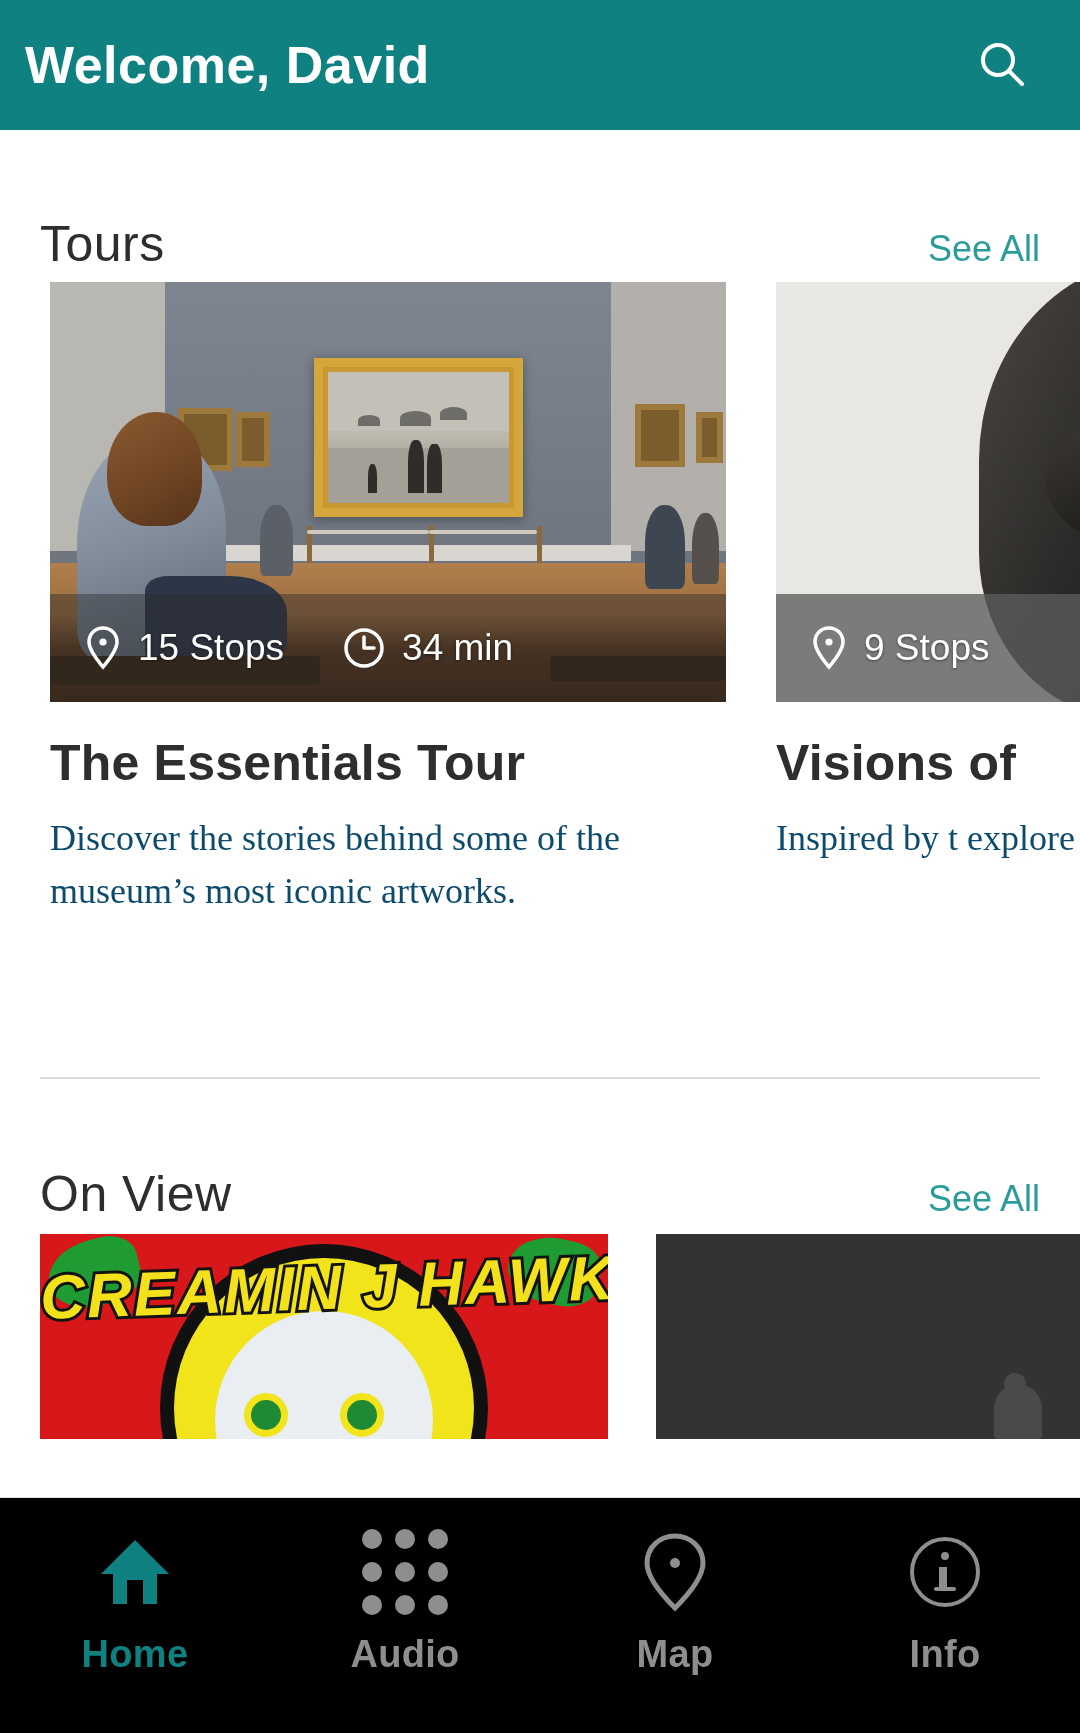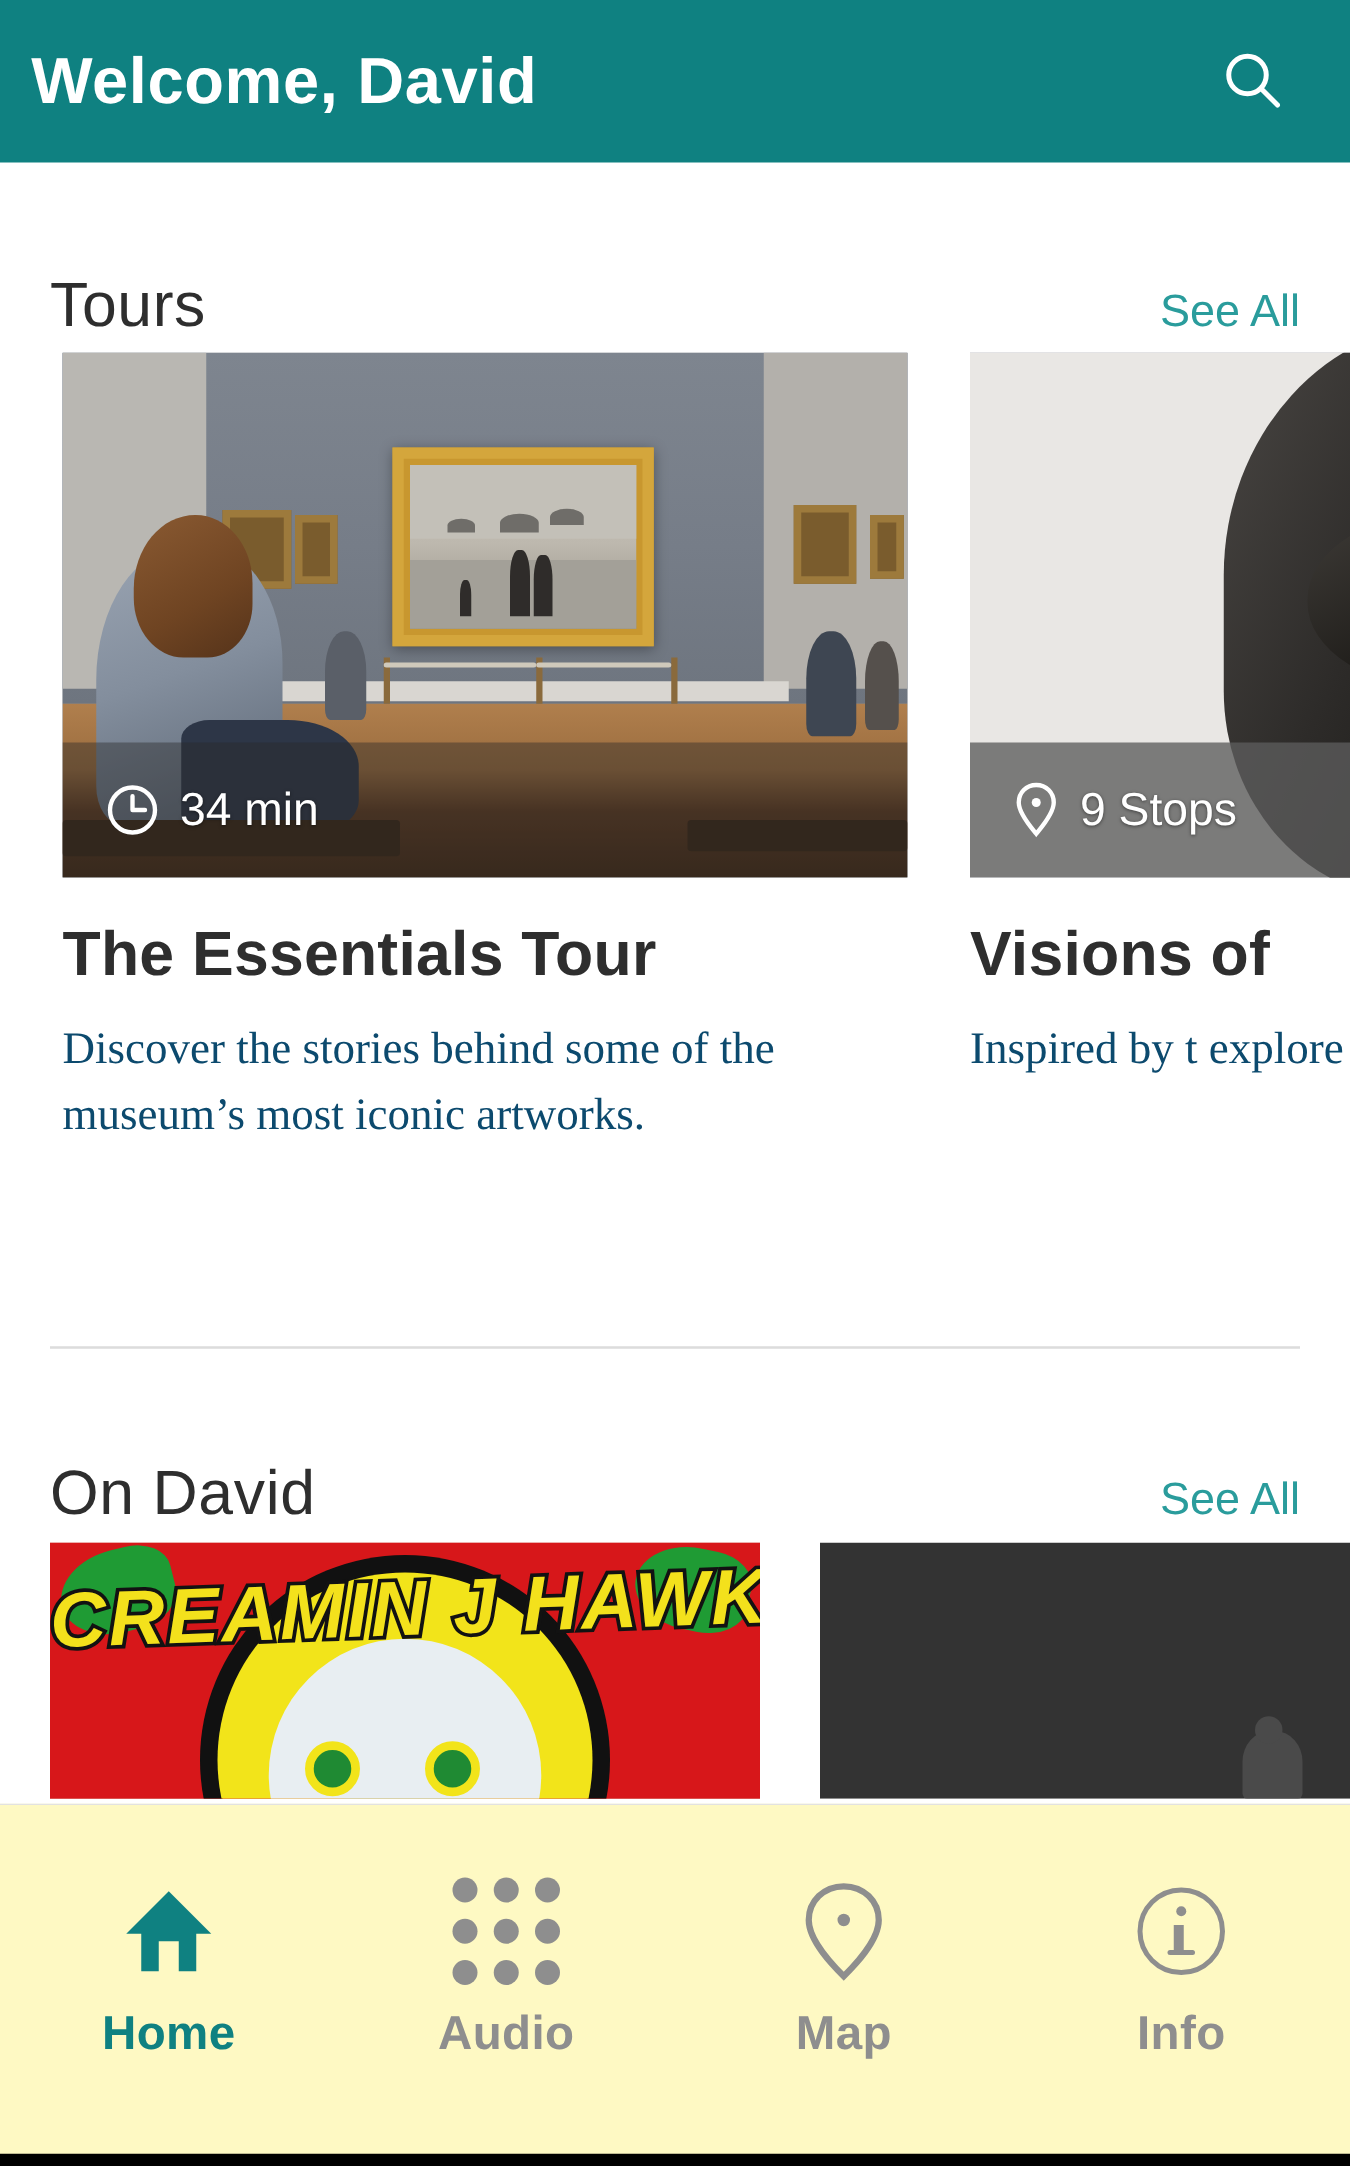--- a/index.html
+++ b/index.html
@@ -219,24 +219,25 @@
     position:absolute; right:38px; bottom:0; width:48px; height:54px;
     background:#4a4a4a; border-radius:45% 45% 8% 8%;
   }
   .art-figure-head {
     position:absolute; right:54px; bottom:44px; width:22px; height:22px;
     border-radius:50%; background:#4a4a4a;
   }
 
   
   #tabbar {
-    position:absolute; left:0; bottom:0; width:1080px; height:290px;
-    background:#fef9c3;
+    position:absolute; left:0; bottom:0; width:1080px; height:236px;
+    background:#000000;
     border-top:1px solid #e2e2e2;
     display:flex;
+    text-decoration:underline;
   }
   .tab {
     flex:1;
     display:flex; flex-direction:column; align-items:center; justify-content:center;
     gap:18px;
     cursor:pointer;
     padding-bottom:26px;
   }
   .tab-icon { height:86px; display:flex; align-items:center; justify-content:center; }
   .tab-label { font-size:38px; font-weight:bold; letter-spacing:0.3px; }
@@ -313,20 +314,27 @@
       <div class="visitor" style="left:88%;bottom:27%;width:6%;height:20%;background:#3e4652;"></div>
       <div class="visitor" style="left:95%;bottom:28%;width:4%;height:17%;background:#55504c;"></div>
 
       <div class="woman-body"></div>
       <div class="woman-hair"></div>
       <div class="woman-legs"></div>
       <div class="bench" style="left:0;bottom:4%;width:40%;height:7%;"></div>
       <div class="bench" style="left:74%;bottom:5%;width:26%;height:6%;"></div>
 
       <div class="thumb-overlay">
+        <div class="meta-item">
+          <svg width="38" height="46" viewBox="0 0 38 46">
+            <path d="M19 3C11 3 5 9 5 17c0 9 10 20 14 25 4-5 14-16 14-25 0-8-6-14-14-14z" fill="none" stroke="#ffffff" stroke-width="3.5"></path>
+            <circle cx="19" cy="17" r="3.6" fill="#ffffff"></circle>
+          </svg>
+          <span class="meta-text">15 Stops</span>
+        </div>
         <div class="meta-item">
           <svg width="44" height="44" viewBox="0 0 44 44">
             <circle cx="22" cy="22" r="18" fill="none" stroke="#ffffff" stroke-width="3.5"></circle>
             <path d="M22 11v11h10" fill="none" stroke="#ffffff" stroke-width="3.5" stroke-linecap="round" stroke-linejoin="round"></path>
           </svg>
           <span class="meta-text">34 min</span>
         </div>
       </div>
     </div>
 
@@ -351,21 +359,21 @@
     </div>
 
     <div class="tour-title">Visions of</div>
     <div class="tour-desc">Inspired by t explore Ame America ther</div>
   </div>
 </div>
 
 <div id="divider"></div>
 
 <div id="onview-head" class="section-head">
-  <div class="section-title">On David</div>
+  <div class="section-title">On View</div>
   <div class="see-all">See All</div>
 </div>
 
 <div id="onview-rail">
   <div class="art-tile" id="art-tile-0">
     <div class="poster-base"></div>
     <div class="poster-burst"></div>
     <div class="poster-burst-inner"></div>
     <div class="poster-eye l"></div>
     <div class="poster-eye r"></div>

